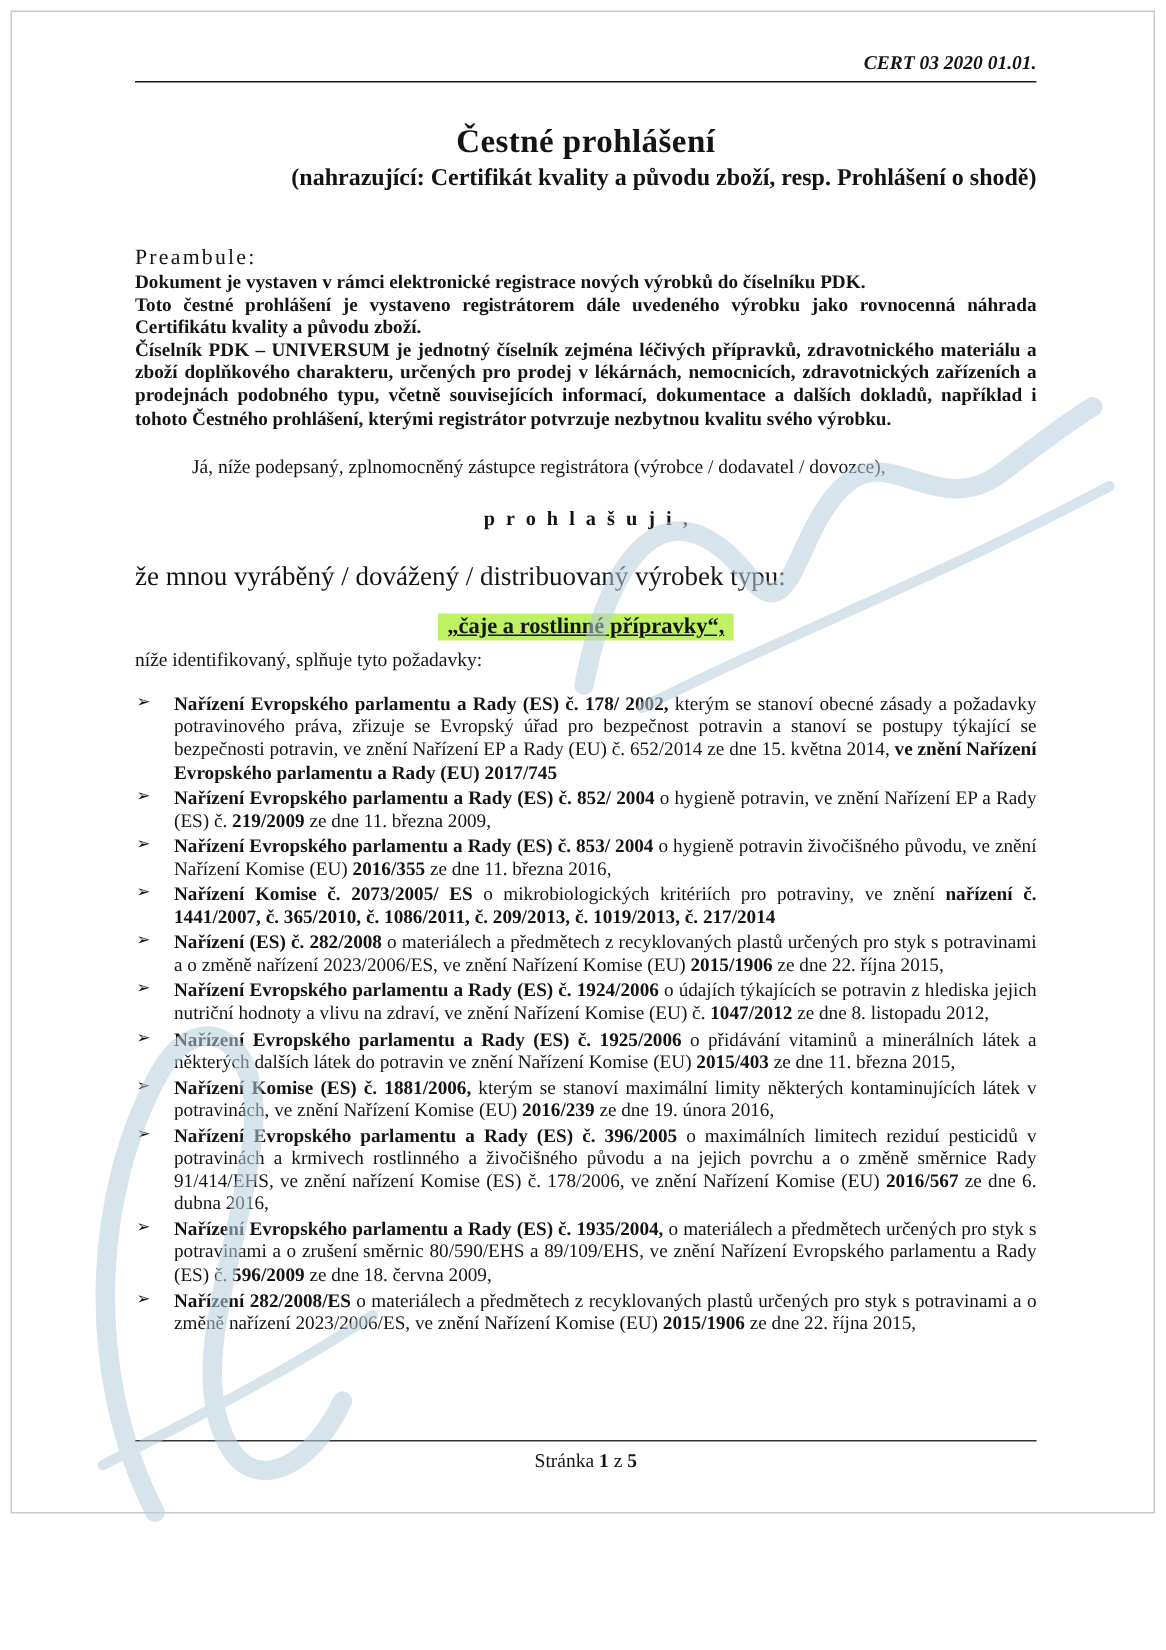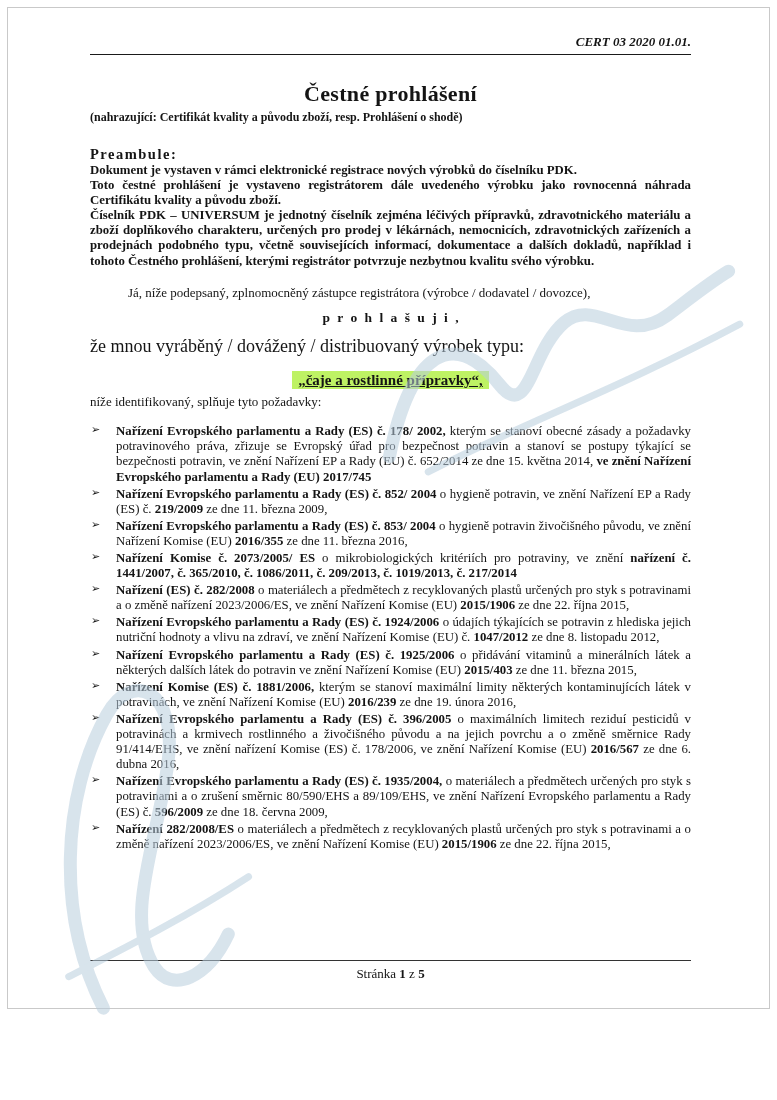--- a/index.html
+++ b/index.html
@@ -28,39 +28,39 @@
     border-bottom: 1.5px solid #1a1a1a;
   }
 
   h1.title {
     margin: 26px 0 3px;
     text-align: center;
     font-size: 22px;
     font-weight: bold;
     letter-spacing: .3px;
   }
-  .subtitle { text-align: left; font-weight: bold; font-size: 12px; }
+  .subtitle { text-align: right; font-weight: bold; font-size: 16px; }
 
   .preamble-heading {
-    margin-top: 21px;
-    font-weight: bold;
+    margin-top: 36px;
+    font-weight: normal;
     font-size: 14.5px;
     letter-spacing: 1.5px;
   }
   .preamble-p {
     margin: 0;
     font-weight: bold;
     font-size: 12.8px;
     line-height: 1.18;
     text-align: justify;
   }
 
   .decl-intro { margin: 16px 0 0; text-indent: 38px; font-size: 13px; line-height: 1.2; }
   .decl-word {
-    margin: 10px 0;
+    margin: 20px 0;
     text-align: center;
     font-weight: bold;
     font-size: 13.5px;
     word-spacing: 4px;
   }
   .product-intro { margin: 0 0 14px; font-size: 18px; }
   .product-type { margin: 0 0 5px; text-align: center; }
   .pt-span {
     font-weight: bold;
     font-size: 15px;

